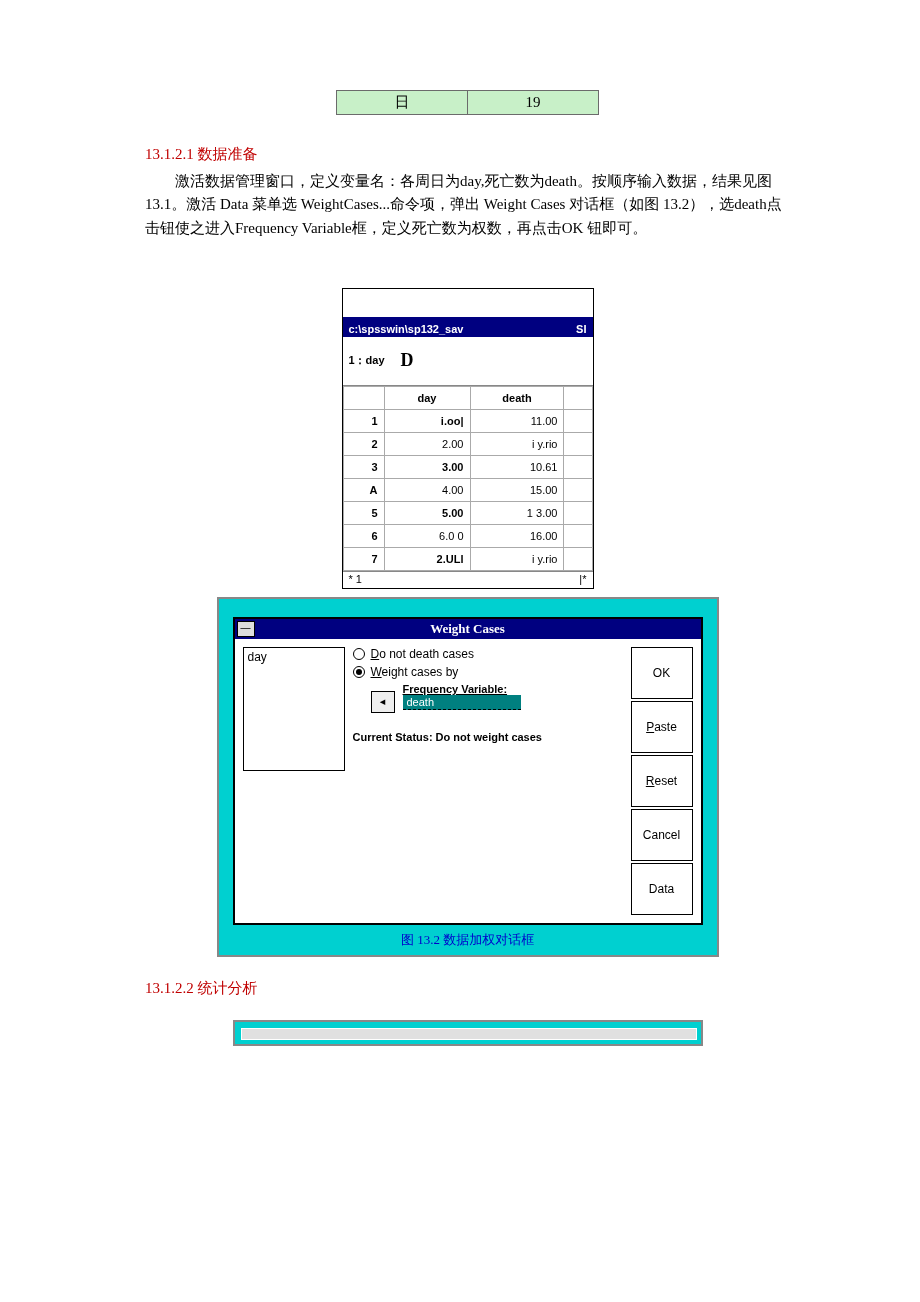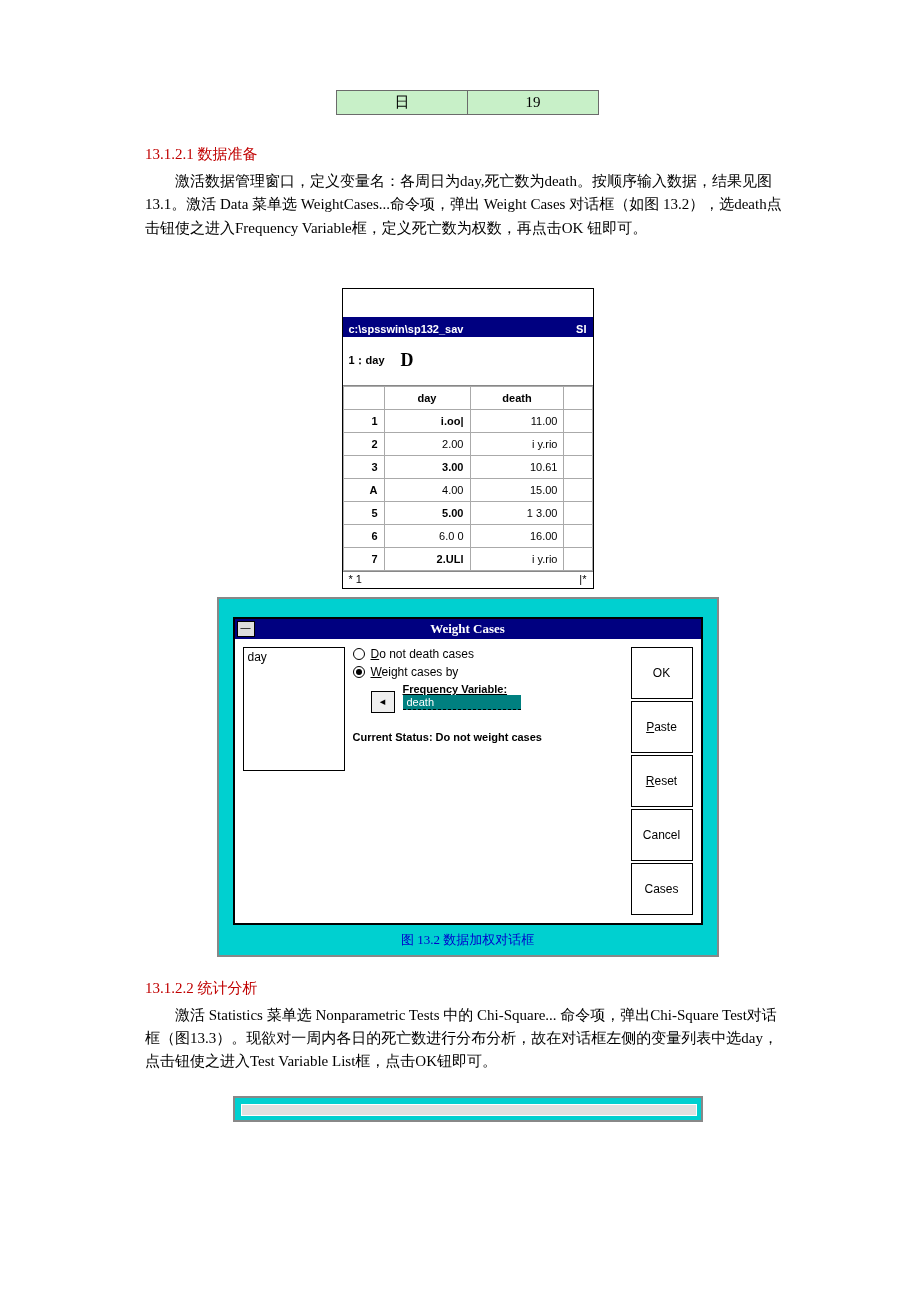--- a/index.html
+++ b/index.html
@@ -371,27 +371,26 @@
               <span class="freq-val">death</span>
             </div>
           </div>
           <div class="status">Current Status: Do not weight cases</div>
         </div>
         <div class="btn-col">
           <div class="dlg-btn">OK</div>
           <div class="dlg-btn"><span class="underline-d">P</span>aste</div>
           <div class="dlg-btn"><span class="underline-d">R</span>eset</div>
           <div class="dlg-btn">Cancel</div>
-          <div class="dlg-btn">Cases</div>
+          <div class="dlg-btn">Data</div>
         </div>
       </div>
     </div>
     <div class="dialog-caption">图 13.2  数据加权对话框</div>
   </div>
 
   <div class="h4" style="margin-top:22px">13.1.2.2  统计分析</div>
-  <p class="para">激活 Statistics 菜单选 Nonparametric Tests 中的 Chi-Square... 命令项，弹出Chi-Square Test对话框（图13.3）。现欲对一周内各日的死亡数进行分布分析，故在对话框左侧的变量列表中选day，点击钮使之进入Test Variable List框，点击OK钮即可。</p>
 
   <div class="bottom-bar">
     <div class="bottom-bar-inner"></div>
   </div>
 
 </div>
 
 </body></html>

